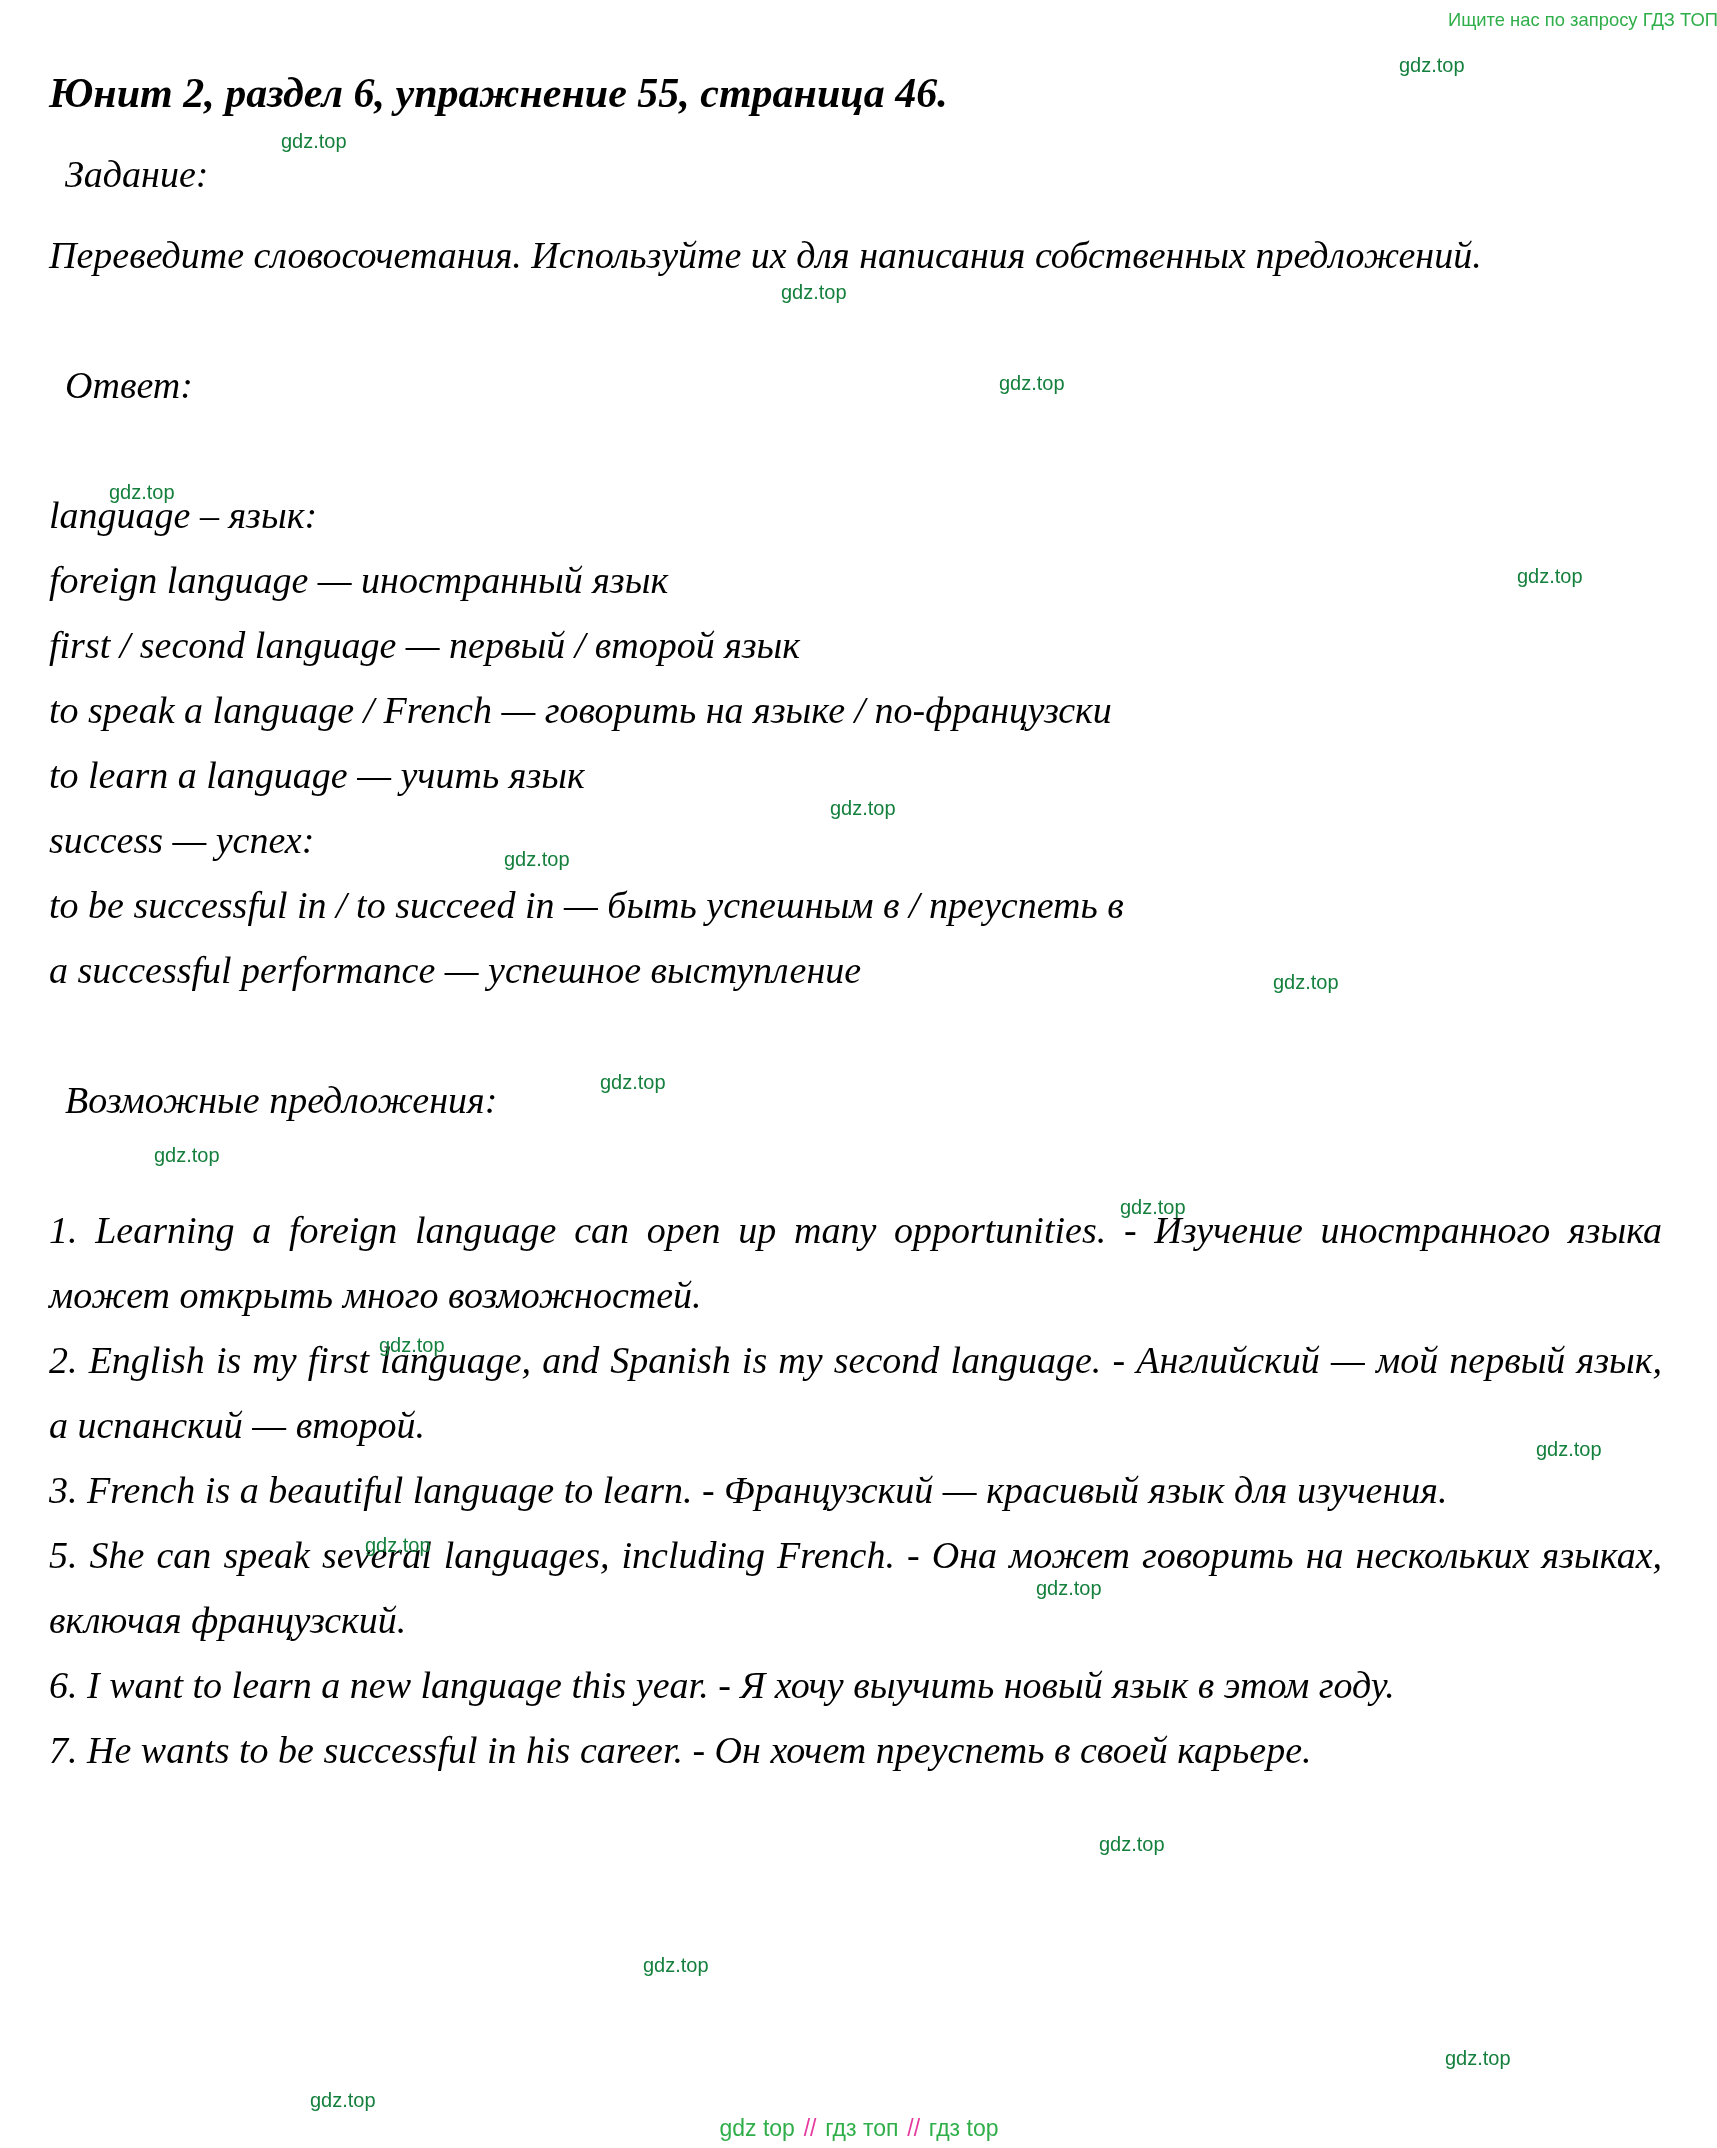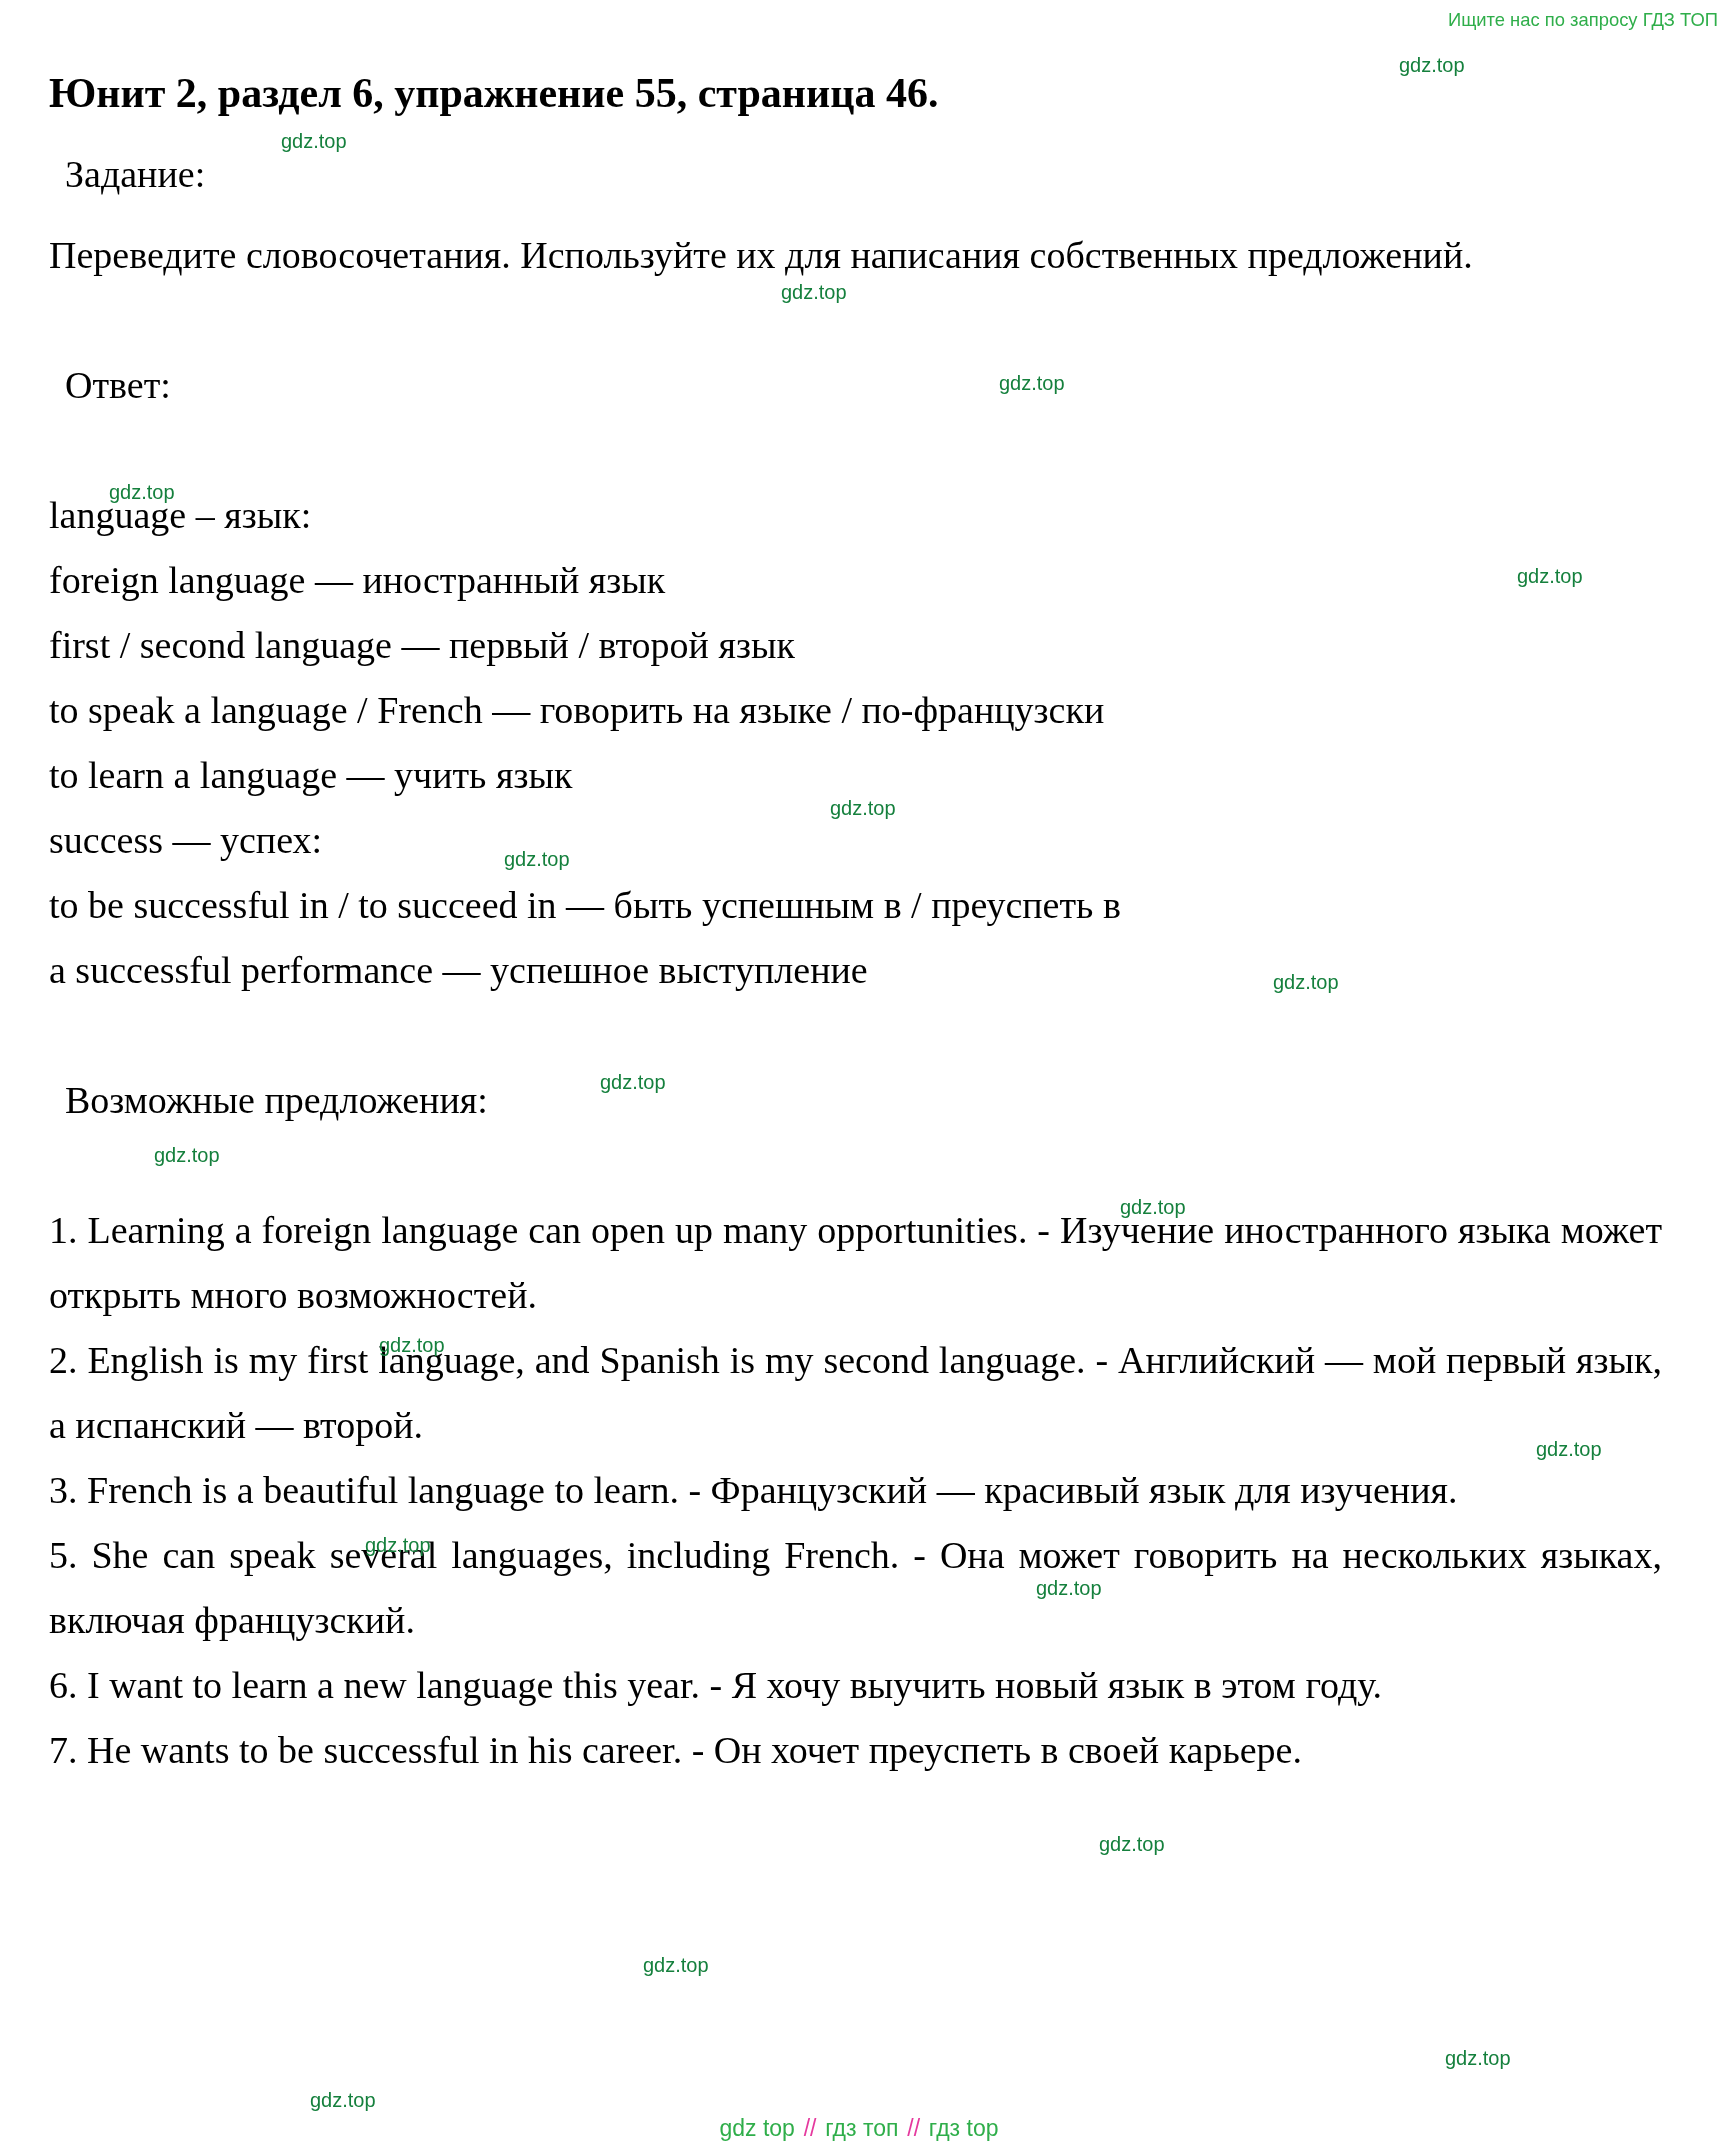--- a/index.html
+++ b/index.html
@@ -12,21 +12,21 @@
     overflow:hidden;
   }
   .banner {
     position:absolute; top:8.8px; left:0; width:100%;
     text-align:right;
     font-family:"Liberation Sans", sans-serif;
     font-size:18.4px;
   }
   .content {
     position:absolute; top:61px; left:49px; right:56px;
-    font-size:38px; line-height:65px;
+    font-size:38px; line-height:65px;font-style:italic;
   }
   .title { font-weight:bold; font-size:42px; margin:0; }
   .label { margin:16px; }
   .para { margin:0; text-align:justify; }
   .gap { margin-top:65px; }
   .vocab-list p { margin:0; }
   .sentences p { margin:0; text-align:justify; }
   .watermark {
     position:absolute;
     font-family:"Liberation Sans", sans-serif;

